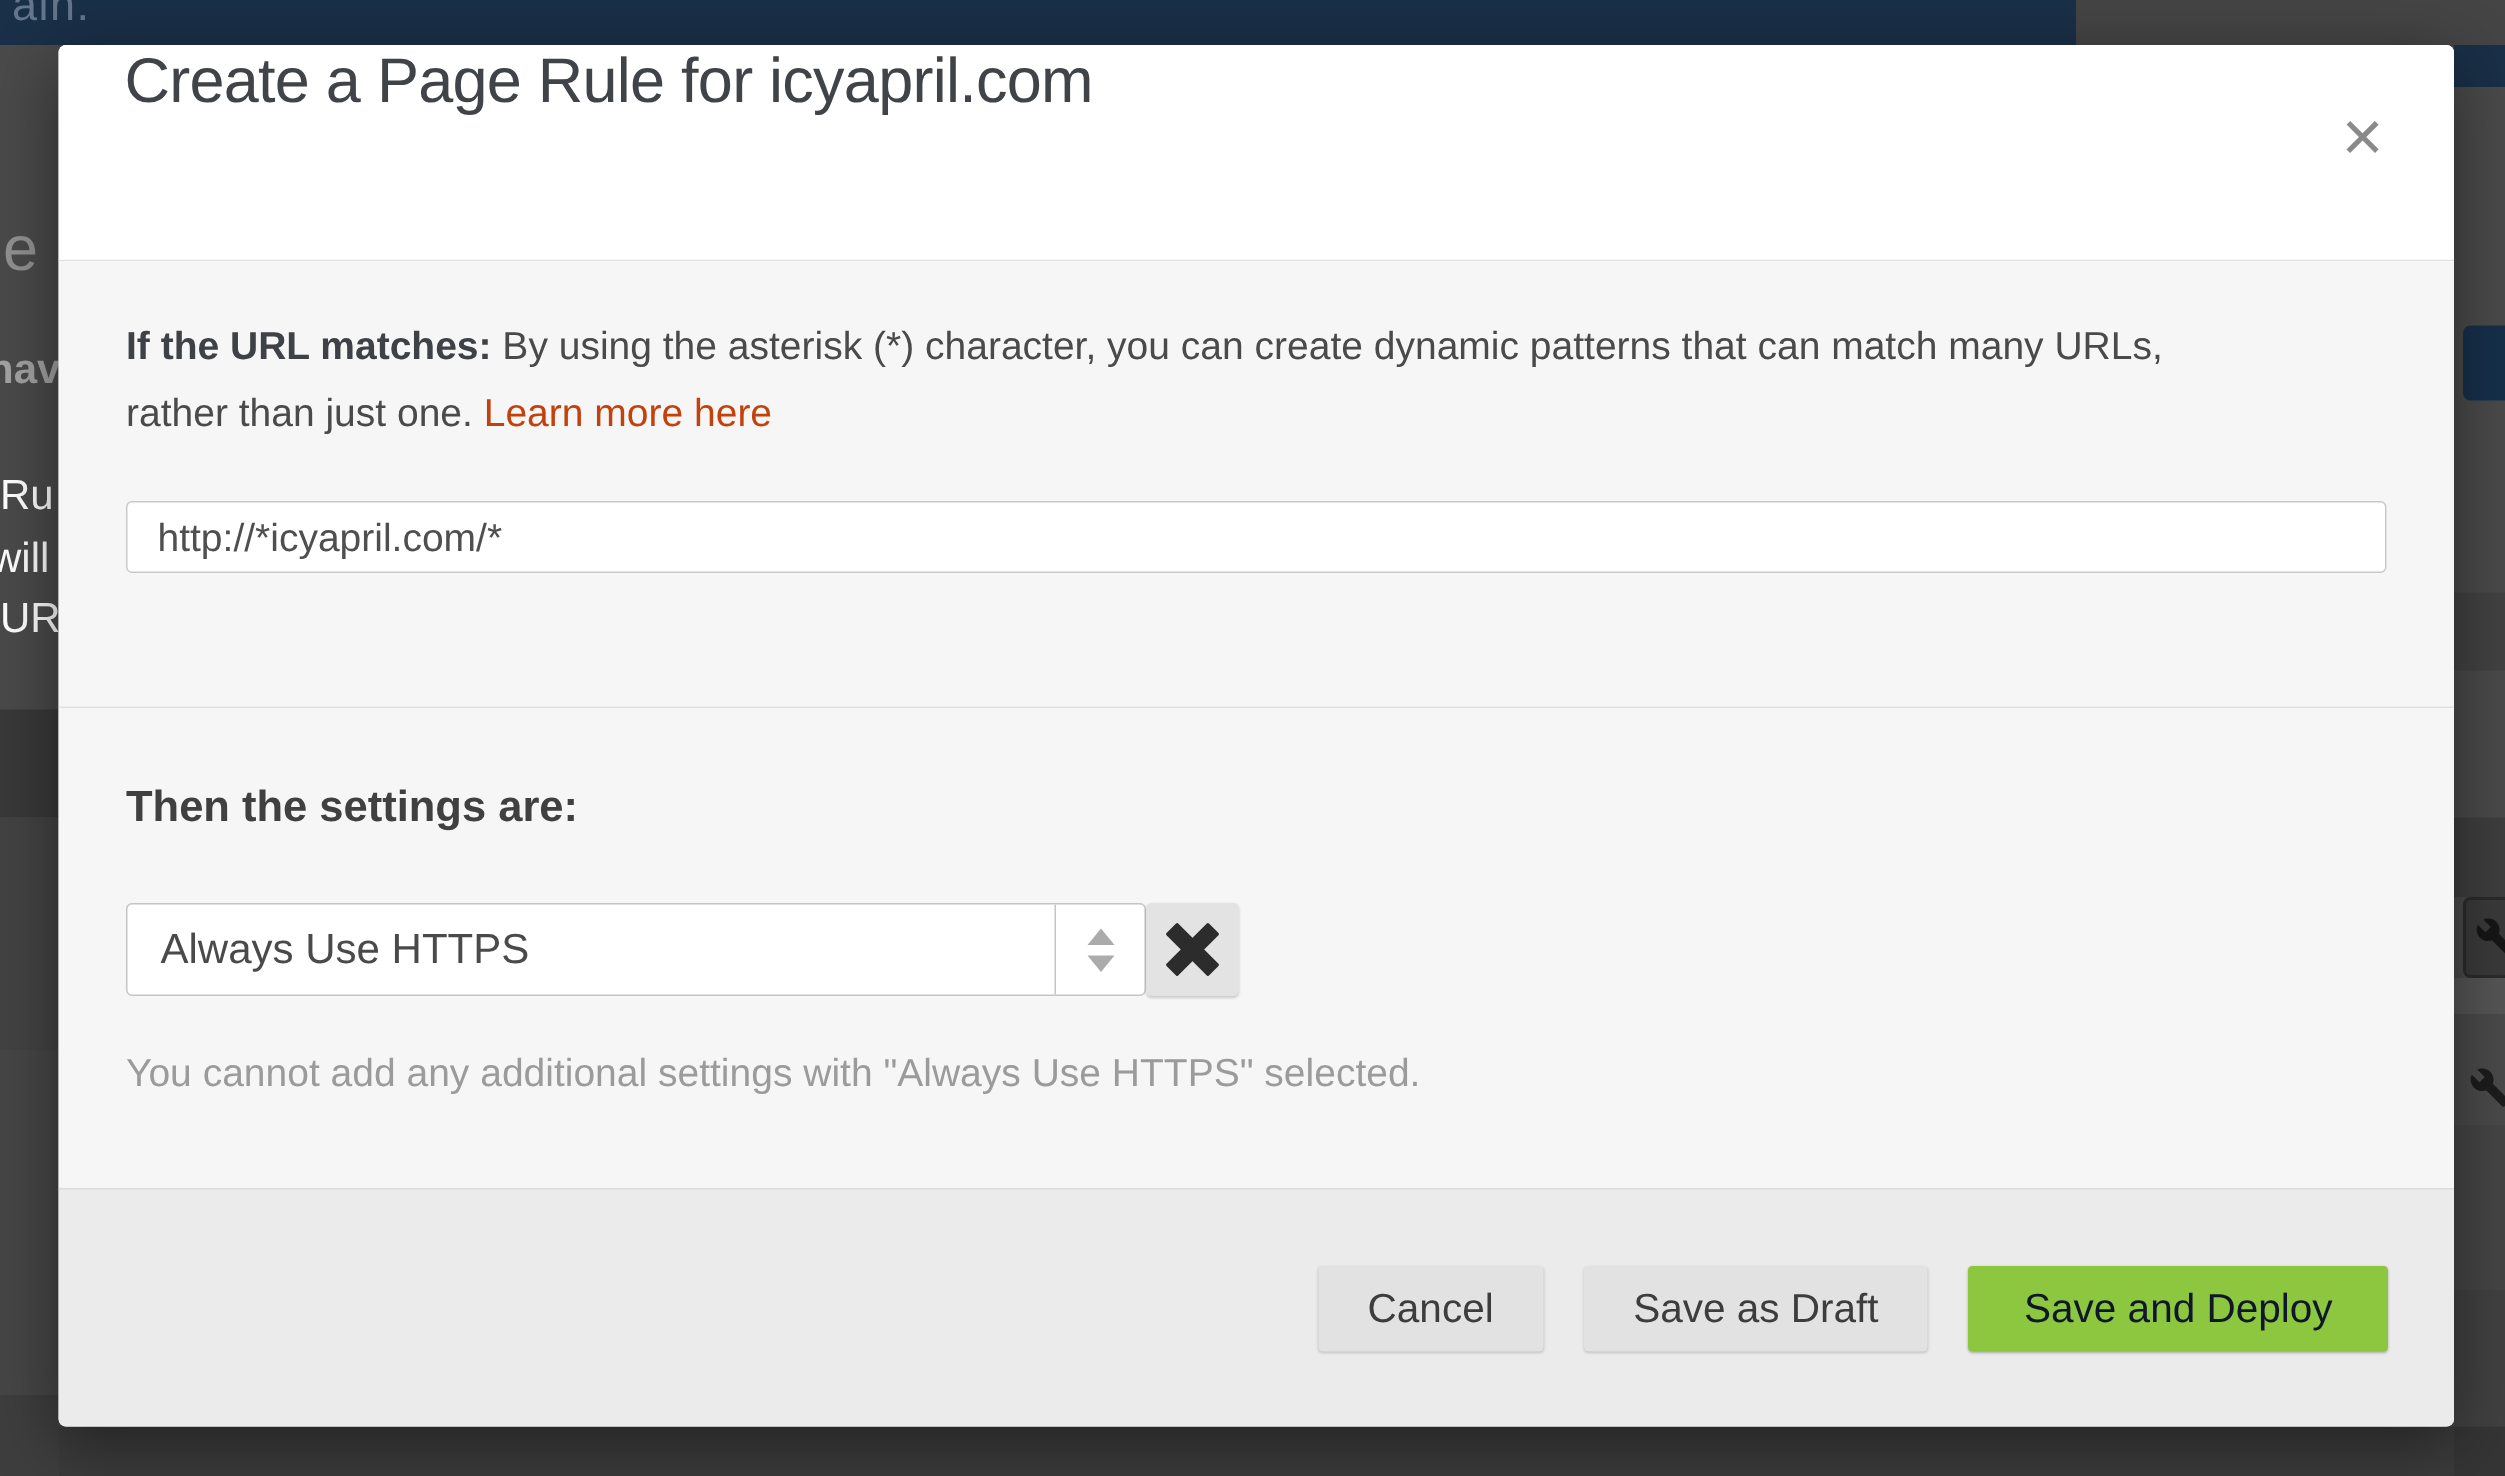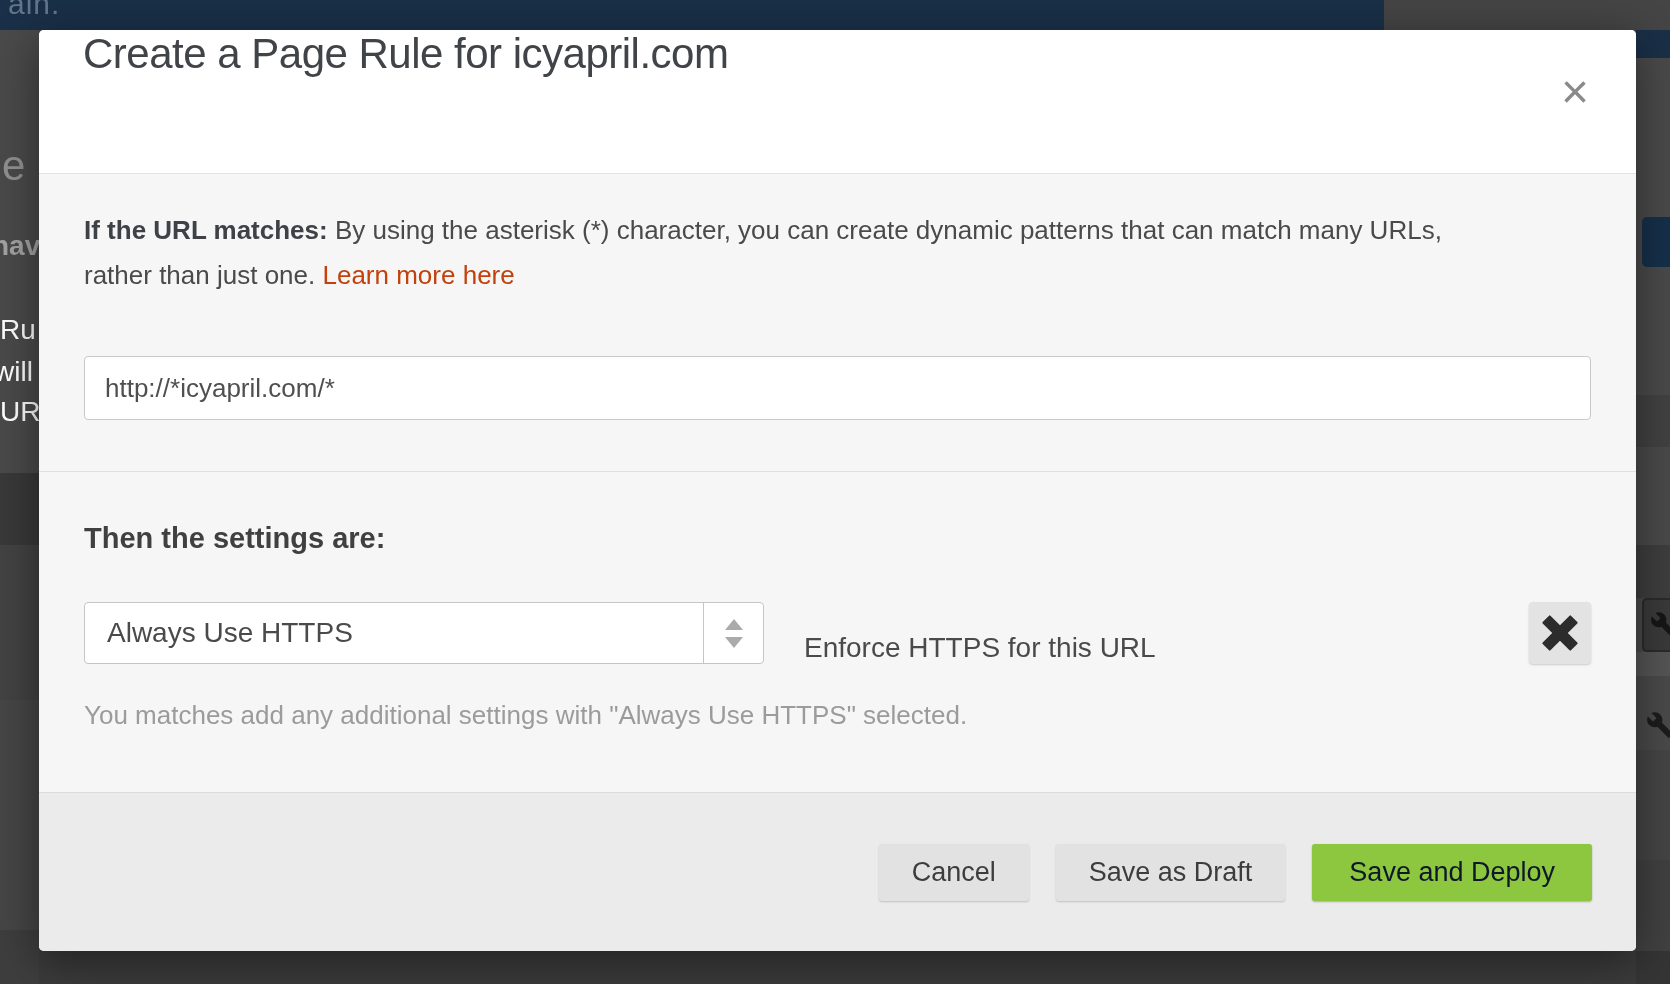--- a/index.html
+++ b/index.html
@@ -52,28 +52,28 @@
   }
   .m-header{height:143px;flex:none;display:flex;padding:0 44px;position:relative;background:#fff;}
   .m-title{font-size:42px;color:#404347;letter-spacing:-0.5px;}
   .m-close{position:absolute;right:47px;top:38px;font-size:48px;line-height:1;color:#8a8a8a;cursor:pointer;font-weight:300;}
   .m-sec1{height:297px;flex:none;background:#f6f6f6;border-top:1px solid #e2e2e2;padding:34px 45px 0 45px;box-sizing:content-box;}
   .m-sec1{height:263px;padding-top:34px;}
   .para{font-size:26px;line-height:45px;color:#4a4a4a;max-width:1370px;}
   .para b{color:#3e4145;}
   .para a{color:#c2410c;text-decoration:none;cursor:pointer;}
   .url-input{
-    margin-top:58px;width:100%;height:64px;box-sizing:border-box;
+    margin-top:36px;width:100%;height:48px;box-sizing:border-box;
     border:1px solid #c9c9c9;border-radius:4px;background:#fff;
     font-family:"Liberation Sans","DejaVu Sans",sans-serif;
     font-size:26px;color:#4f4f4f;padding:0 20px;outline:none;
   }
   .m-sec2{height:321px;flex:none;background:#f6f6f6;border-top:1px solid #e0e0e0;padding:50px 45px 0 45px;box-sizing:border-box;}
   .sec2-heading{font-size:29px;font-weight:bold;color:#404040;}
-  .setting-row{margin-top:47px;display:flex;align-items:flex-end;}
+  .setting-row{margin-top:47px;display:flex;align-items:flex-start;}
   .setting-select{
     width:680px;height:62px;flex:none;background:#fff;border:1px solid #c5c5c5;border-radius:4px;
     display:flex;align-items:stretch;cursor:pointer;box-sizing:border-box;
   }
   .select-value{flex:1;display:flex;align-items:center;padding-left:22px;font-size:28px;color:#4a4a4a;}
   .select-stepper{width:59px;flex:none;border-left:1px solid #c5c5c5;display:flex;flex-direction:column;align-items:center;justify-content:center;gap:7px;}
   .tri-up{width:0;height:0;border-left:9px solid transparent;border-right:9px solid transparent;border-bottom:11px solid #ababab;}
   .tri-down{width:0;height:0;border-left:9px solid transparent;border-right:9px solid transparent;border-top:11px solid #ababab;}
   .setting-desc{margin-left:40px;font-size:28px;color:#4a4a4a;flex:1;}
   .remove-btn{
@@ -168,27 +168,26 @@
       <div class="sec2-heading">Then the settings are:</div>
 
       <div class="setting-row">
         <div class="setting-select">
           <div class="select-value">Always Use HTTPS</div>
           <div class="select-stepper">
             <div class="tri-up"></div>
             <div class="tri-down"></div>
           </div>
         </div>
-        <div class="setting-desc">Enforce HTTPS for this URL</div>
         <div class="remove-btn">
           <span class="heavy-x"></span>
         </div>
       </div>
 
-      <div class="setting-note">You matches add any additional settings with "Always Use HTTPS" selected.</div>
+      <div class="setting-note">You cannot add any additional settings with "Always Use HTTPS" selected.</div>
     </div>
 
     <div class="m-footer">
       <button class="btn btn-gray">Cancel</button>
       <button class="btn btn-gray">Save as Draft</button>
       <button class="btn btn-green">Save and Deploy</button>
     </div>
 
   </div>
 </div>

